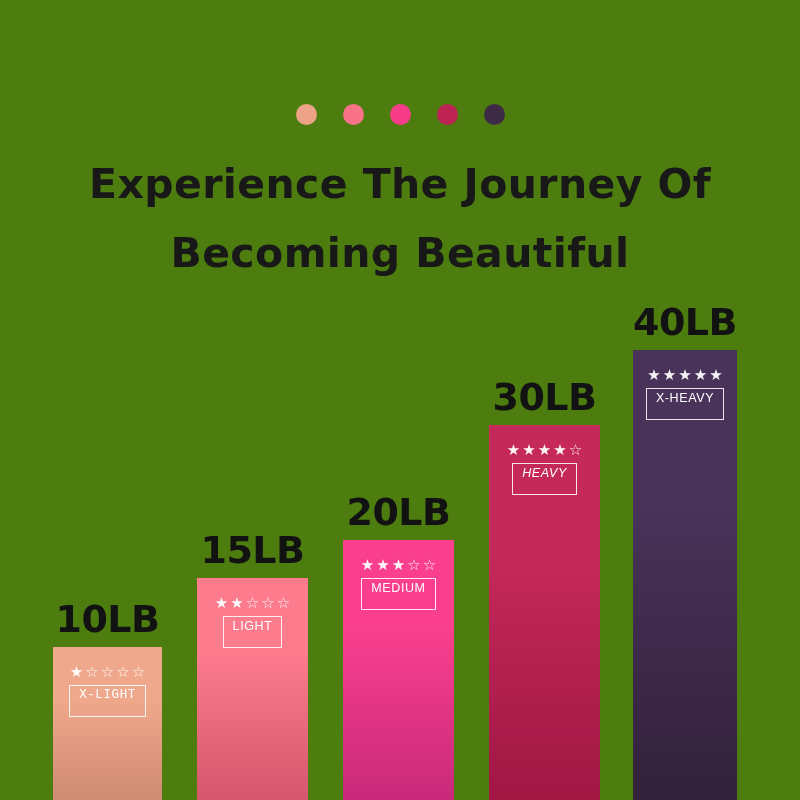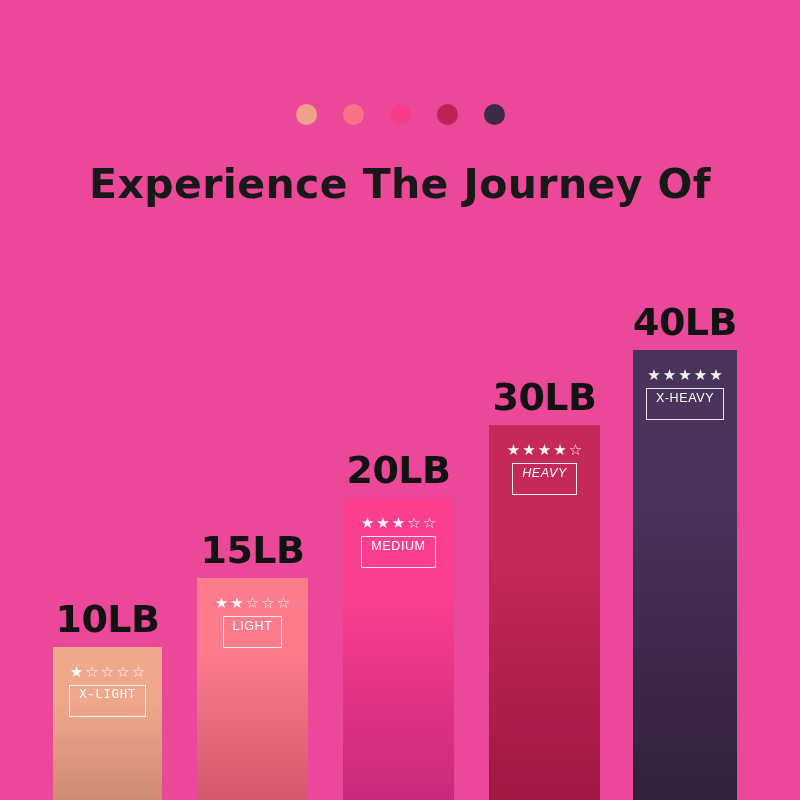--- a/index.html
+++ b/index.html
@@ -10,21 +10,21 @@
     width: 800px;
     height: 800px;
     background: #ffffff;
     font-family: "Liberation Sans", sans-serif;
     overflow: hidden;
   }
   #infographic {
     position: relative;
     width: 800px;
     height: 800px;
-    background: #ec4899;
+    background: #4d7c0f;
   }
 
   
   #dot-row {
     position: absolute;
     top: 104px;
     left: 0;
     width: 800px;
     display: flex;
     justify-content: center;
@@ -130,20 +130,21 @@
   <div id="dot-row">
       <span class="dot" style="background: rgb(237, 163, 135);"></span>
       <span class="dot" style="background: rgb(250, 114, 135);"></span>
       <span class="dot" style="background: rgb(247, 61, 135);"></span>
       <span class="dot" style="background: rgb(189, 36, 83);"></span>
       <span class="dot" style="background: rgb(61, 43, 69);"></span>
     </div>
 
   <div id="headline">
     <span class="hl-line">Experience The Journey Of</span>
+    <span class="hl-line">Becoming Beautiful</span>
   </div>
 
   <div id="chart">
       <div class="bar-group" style="left: 53px; width: 109px; height: 153px;">
         <div class="bar-value">10LB</div>
         <div class="bar">
           <div class="bar-inner" style="background: linear-gradient(rgb(240, 168, 140) 0%, rgb(240, 168, 140) 34%, rgb(207, 138, 115) 100%);"></div>
           <div class="bar-badge">
             <div class="stars">
               <span class="star" style="color: rgba(255, 255, 255, 0.95);">★</span>
@@ -165,21 +166,21 @@
               <span class="star" style="color: rgba(255, 255, 255, 0.95);">★</span>
               <span class="star" style="color: rgba(255, 255, 255, 0.95);">★</span>
               <span class="star" style="color: rgba(255, 255, 255, 0.9);">☆</span>
               <span class="star" style="color: rgba(255, 255, 255, 0.9);">☆</span>
               <span class="star" style="color: rgba(255, 255, 255, 0.9);">☆</span>
             </div>
             <div class="tag" style="color: rgb(255, 255, 255);">LIGHT</div>
           </div>
         </div>
       </div>
-      <div class="bar-group" style="left: 343px; width: 111px; height: 302px;">
+      <div class="bar-group" style="left: 343px; width: 111px; height: 260px;">
         <div class="bar-value">20LB</div>
         <div class="bar">
           <div class="bar-inner" style="background: linear-gradient(rgb(249, 63, 142) 0%, rgb(249, 63, 142) 34%, rgb(201, 41, 122) 100%);"></div>
           <div class="bar-badge">
             <div class="stars">
               <span class="star" style="color: rgba(255, 255, 255, 0.95);">★</span>
               <span class="star" style="color: rgba(255, 255, 255, 0.95);">★</span>
               <span class="star" style="color: rgba(255, 255, 255, 0.95);">★</span>
               <span class="star" style="color: rgba(255, 255, 255, 0.9);">☆</span>
               <span class="star" style="color: rgba(255, 255, 255, 0.9);">☆</span>

